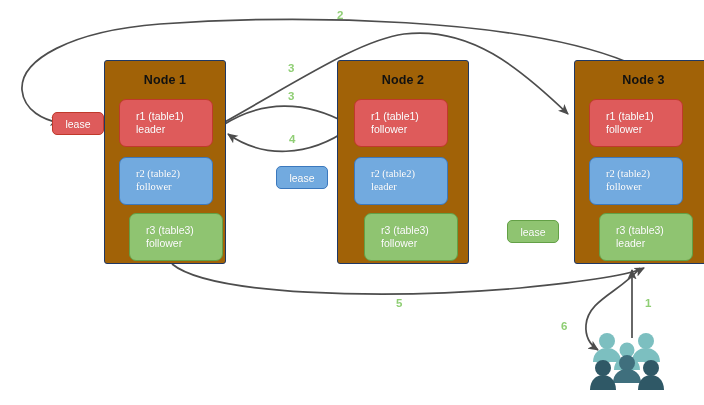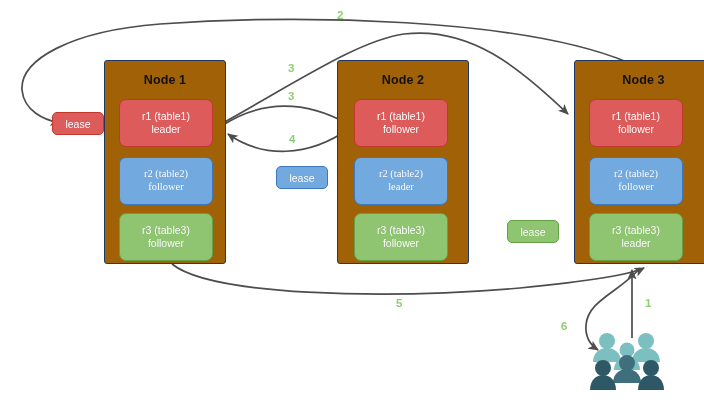--- a/index.html
+++ b/index.html
@@ -41,41 +41,43 @@
     font-weight: bold;
     color: #111111;
     letter-spacing: 0.1px;
   }
   .replica {
     position: absolute;
     box-sizing: border-box;
     border-radius: 7px;
     display: flex;
     flex-direction: column;
-    align-items: center;
+    align-items: flex-start;
     justify-content: center;
     color: #ffffff;
     font-size: 10.5px;
     line-height: 1.22;
     text-align: center;
     text-shadow: 0 0 1px rgba(0,0,0,0.12);
+    padding-left: 16px;
   }
   .replica .l1, .replica .l2 { display: block; }
   .rep-red {
     background: #de5b5b;
     border: 1.5px solid #c0392b;
   }
   .rep-blue {
     background: #72aadf;
     border: 1.5px solid #3b78bd;
     font-family: Liberation Serif, serif;
   }
   .rep-green {
     background: #8fc471;
     border: 1.5px solid #63a046;
+    margin-left: 10px;
   }
   .lease {
     position: absolute;
     box-sizing: border-box;
     border-radius: 5px;
     display: flex;
     align-items: center;
     justify-content: center;
     color: #ffffff;
     font-size: 10.5px;

